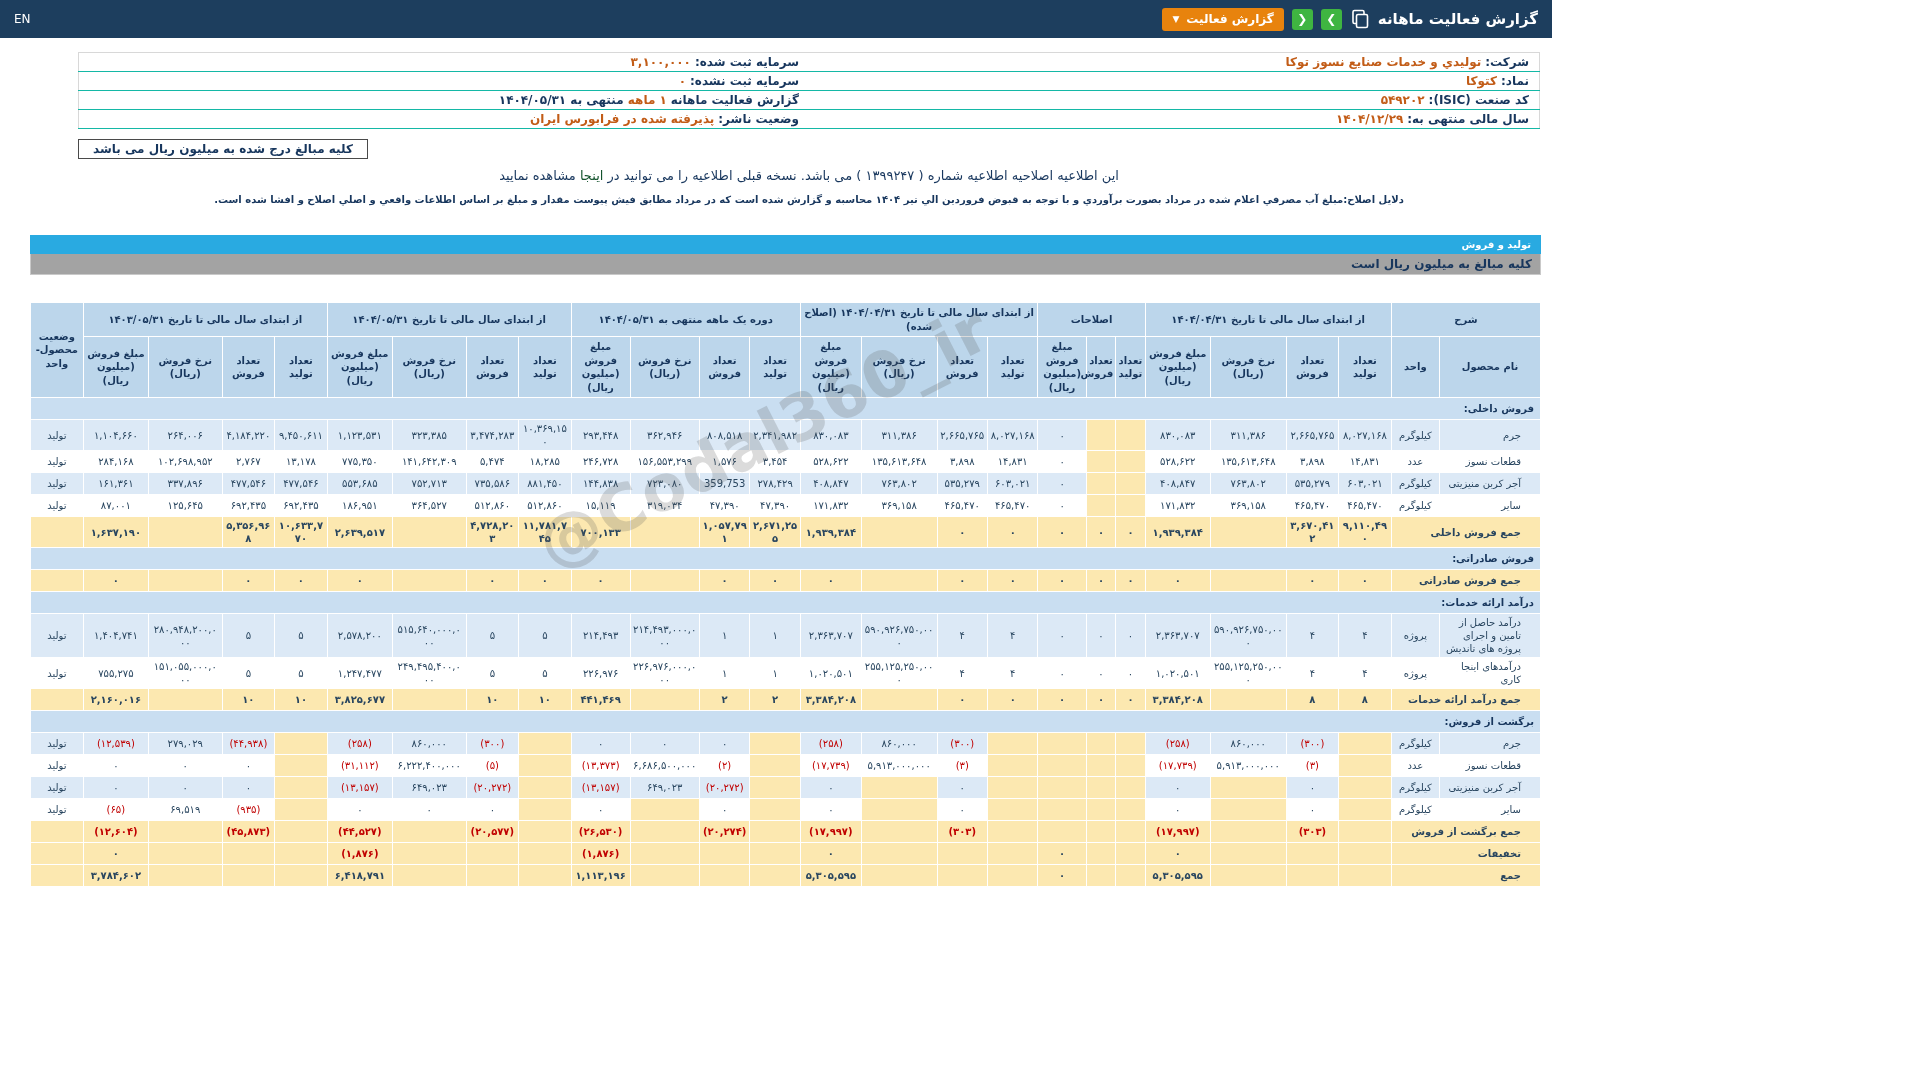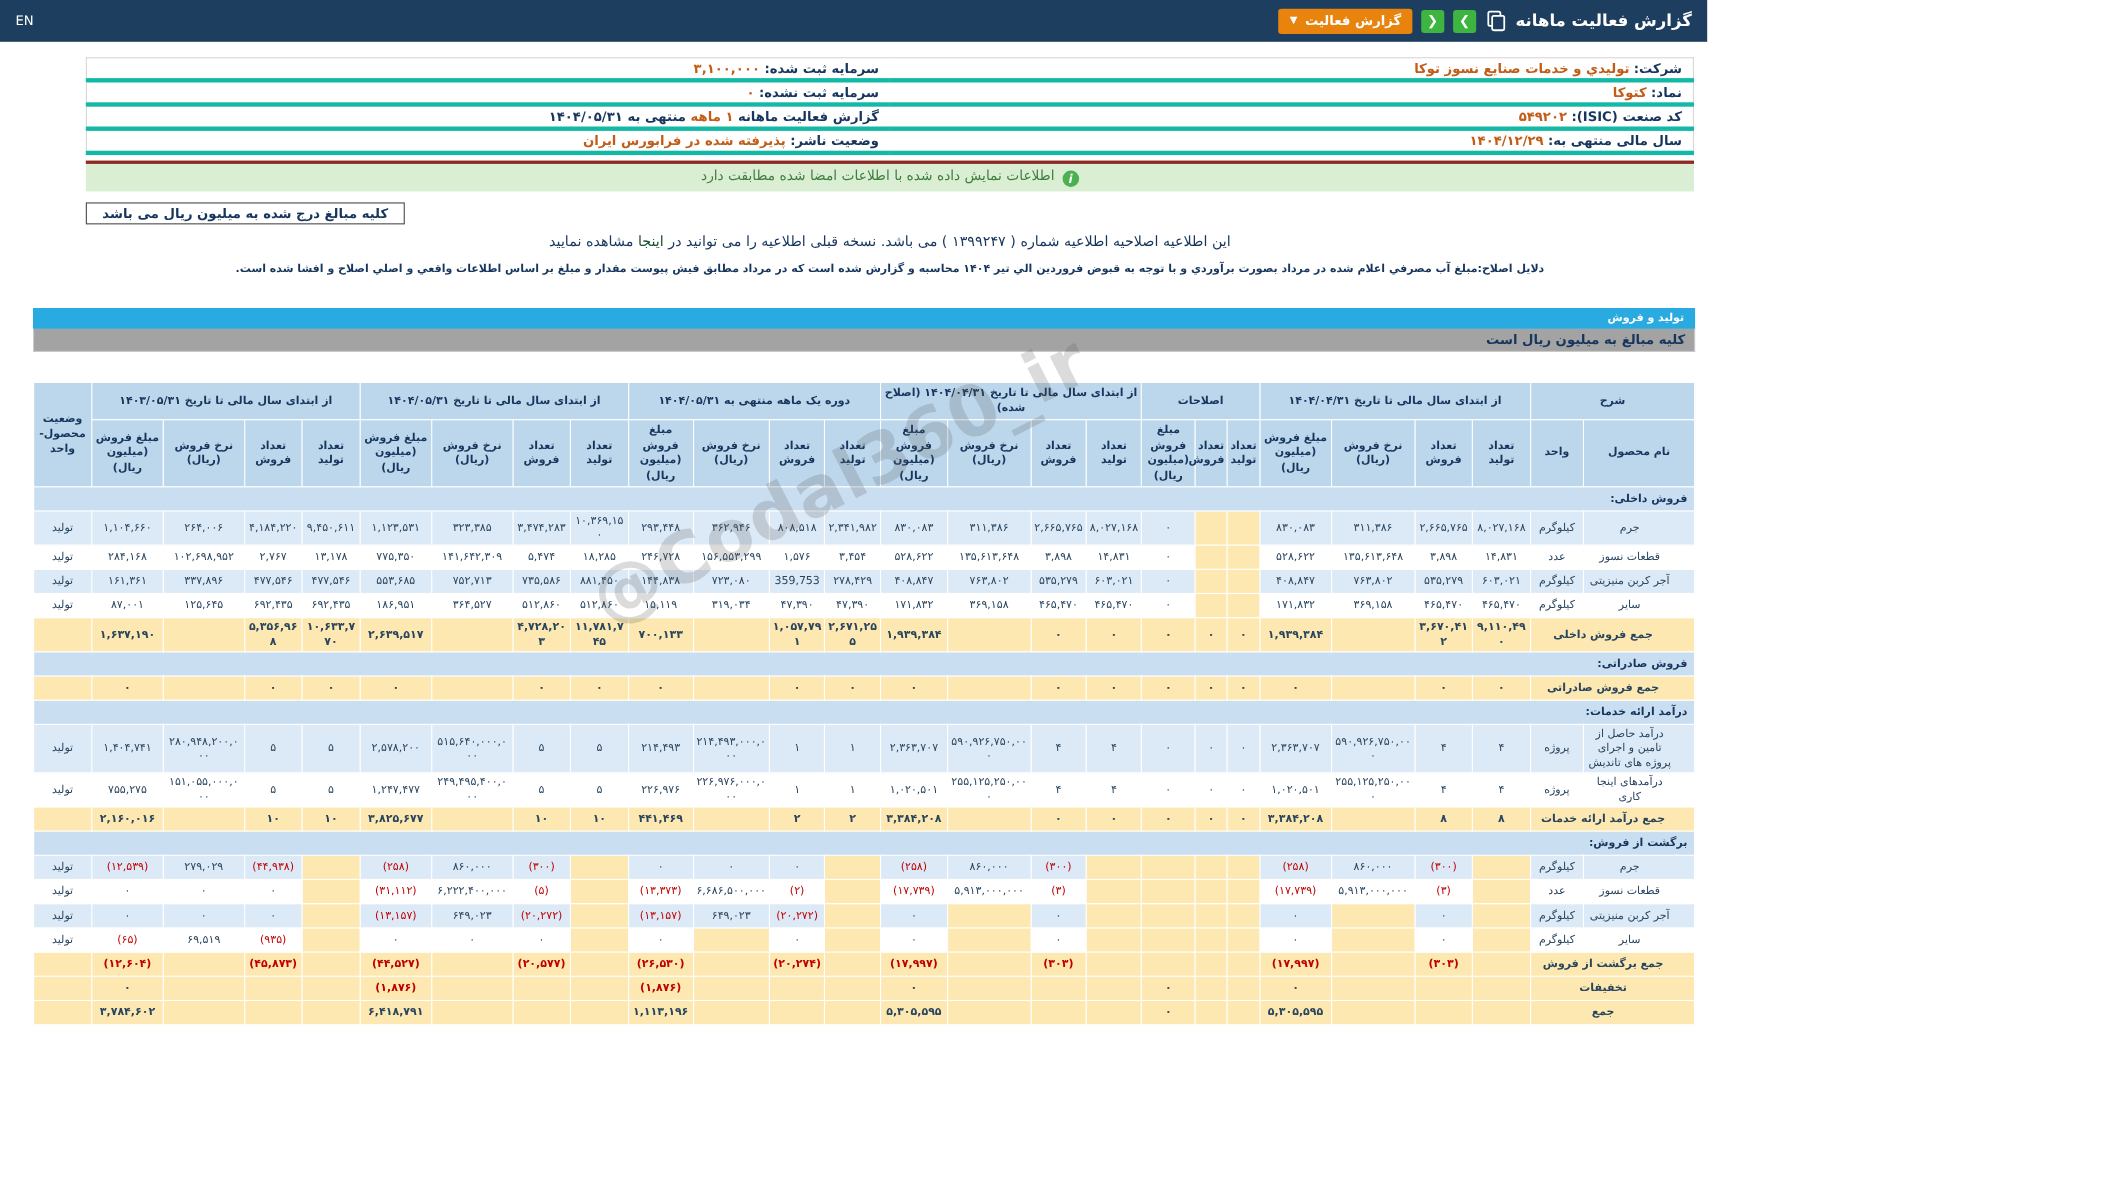--- a/index.html
+++ b/index.html
@@ -14,21 +14,21 @@
   .nav-btn{width:21px;height:21px;background:#3fb541;border:none;border-radius:3px;color:#fff;
            font-size:12px;line-height:20px;text-align:center;cursor:pointer;padding:0;}
   .dd-btn{background:#e8830d;color:#fff;border:none;border-radius:3px;height:23px;padding:0 10px;
           font-size:12px;font-family:inherit;display:flex;align-items:center;gap:7px;cursor:pointer;font-weight:bold;}
   .caret{font-size:9px;}
   .tb-en{color:#fff;font-size:12px;margin-right:auto;cursor:pointer;}
 
   
   .upper{margin:14px 12px 0 78px;}
   .ci-table{width:100%;border-collapse:collapse;border:1px solid #d8d8d8;background:#fff;}
-  .ci-table td{width:50%;padding:2px 10px;font-size:12px;border-bottom:4px solid #14b8a6;}
+  .ci-table td{width:50%;padding:2px 10px;font-size:12px;border-bottom:1px solid #14b8a6;}
   .ci-label{font-weight:bold;color:#17365d;}
   .ci-value{font-weight:bold;color:#c25c17;margin-right:4px;}
   .ci-link{cursor:pointer;text-align:center;}
 
   .notice{margin-top:5px;border-top:3px solid #8e2a25;background:#d9eed2;color:#3f7d3f;
           font-size:12.5px;text-align:center;padding:3px 0 4px;}
   .info-icon{display:inline-block;width:15px;height:15px;border-radius:50%;background:#4caf50;color:#fff;
              font-size:11px;line-height:15px;text-align:center;font-weight:bold;margin-left:7px;vertical-align:-2px;font-style:italic;}
 
   .amounts-box{width:fit-content;margin:10px auto 0 0;border:1px solid #4a4a4a;background:#fff;
@@ -45,21 +45,21 @@
 
   .main-table{margin-top:27px;width:100%;border-collapse:collapse;table-layout:fixed;background:#fff;}
   .main-table th{background:#bcd6eb;color:#17365d;font-weight:bold;font-size:10px;border:1px solid #fff;
                  padding:3px 2px;text-align:center;vertical-align:middle;line-height:1.35;}
   .main-table td{border:1px solid #fff;font-size:10px;color:#28455f;text-align:center;padding:2px 2px;
                  vertical-align:middle;height:17px;line-height:1.3;word-wrap:break-word;}
   .main-table .plain td{background:#fff;}
   .main-table .alt td{background:#dce9f6;}
   .main-table .total td{background:#fce8b0;font-weight:bold;}
   .main-table .sec td{background:#c9def1;text-align:right;font-weight:bold;color:#17365d;padding-right:6px;}
-  .main-table td.name{padding-right:19px;}
+  .main-table td.name{text-align:right;padding-right:19px;}
   .main-table td.empty{background:#fce8b0;}
   .main-table td.neg{color:#c00000;}
   .status-head{font-size:9px;}
 
   .watermark{position:absolute;top:400px;left:515px;transform:rotate(-27deg);font-size:64px;font-weight:bold;
              color:rgba(90,90,90,0.22);letter-spacing:1px;direction:ltr;pointer-events:none;z-index:5;white-space:nowrap;}
 </style>
 </head>
 <body>
 
@@ -99,23 +99,20 @@
             <td><span class="ci-label">کد صنعت (ISIC):</span><span class="ci-value">۵۴۹۲۰۲</span></td>
             <td><span class="ci-label">گزارش فعالیت ماهانه</span><span class="ci-value">۱ ماهه</span><span class="ci-label"> منتهی به ۱۴۰۴/۰۵/۳۱</span></td>
           </tr>
           <tr>
             <td><span class="ci-label">سال مالی منتهی به:</span><span class="ci-value">۱۴۰۴/۱۲/۲۹</span></td>
             <td><span class="ci-label">وضعیت ناشر:</span><span class="ci-value">پذیرفته شده در فرابورس ایران</span></td>
           </tr>
         </tbody>
     </table>
 
-    <div class="notice">
-      <span class="info-icon">i</span><span>اطلاعات نمایش داده شده با اطلاعات امضا شده مطابقت دارد</span>
-    </div>
 
     <div class="amounts-box">کلیه مبالغ درج شده به میلیون ریال می باشد</div>
 
     <div class="amendment">
       <span>این اطلاعیه اصلاحیه اطلاعیه شماره ( ۱۳۹۹۲۴۷ ) می باشد. نسخه قبلی اطلاعیه را می توانید در </span><a class="link">اینجا</a><span> مشاهده نمایید</span>
     </div>
 
     <div class="reason">دلایل اصلاح:مبلغ آب مصرفي اعلام شده در مرداد بصورت برآوردي و با توجه به قبوض فروردين الي تير ۱۴۰۴ محاسبه و گزارش شده است که در مرداد مطابق فیش پیوست مقدار و مبلغ بر اساس اطلاعات واقعي و اصلي اصلاح و افشا شده است.</div>
   </section>
 

